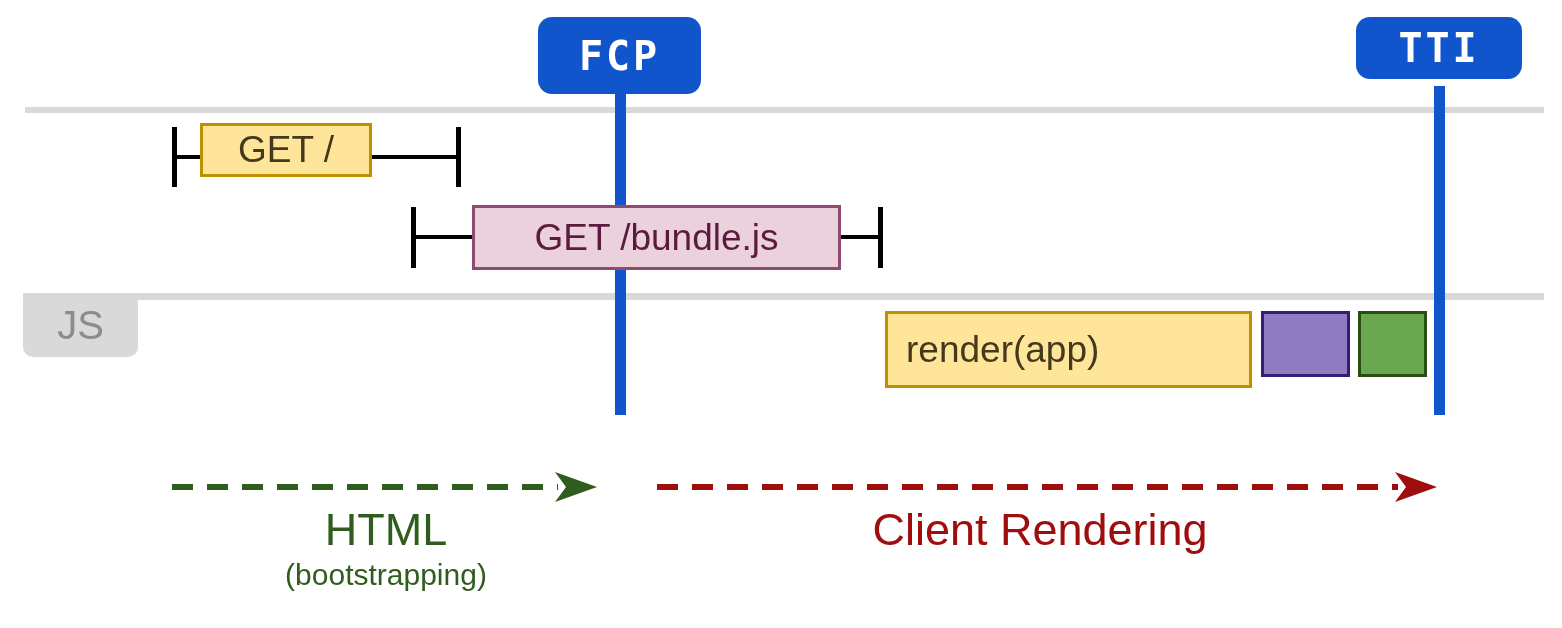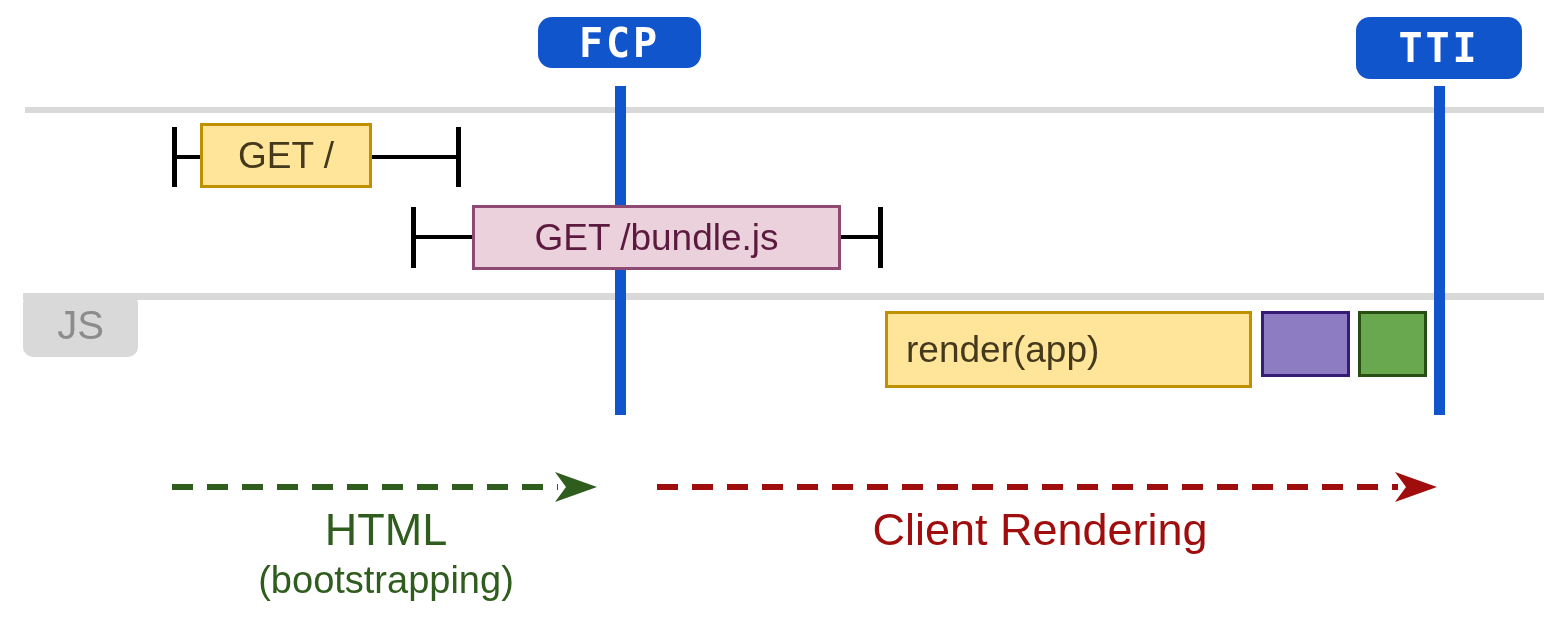--- a/index.html
+++ b/index.html
@@ -55,21 +55,21 @@
     border-radius: 14px;
     font-family: "DejaVu Sans Mono", monospace;
     font-weight: bold;
     font-size: 40px;
     letter-spacing: 3px;
     display: flex;
     align-items: center;
     justify-content: center;
     z-index: 4;
   }
-  .fcp-badge { left: 538px; top: 17px; width: 163px; height: 51px; }
+  .fcp-badge { left: 538px; top: 17px; width: 163px; height: 77px; }
   .tti-badge { left: 1356px; top: 17px; width: 166px; height: 62px; }
 
   
   .whisker-h {
     position: absolute;
     background: #000000;
     height: 4px;
     z-index: 2;
   }
   .whisker-tick {
@@ -94,21 +94,21 @@
     align-items: center;
     font-size: 37px;
     z-index: 5;
   }
   .yellow-box {
     background: #ffe599;
     border: 3px solid #bf9000;
     color: #44391c;
   }
   .get-root {
-    left: 200px; top: 123px; width: 172px; height: 65px;
+    left: 200px; top: 123px; width: 172px; height: 54px;
     justify-content: center;
   }
   .get-bundle {
     left: 472px; top: 205px; width: 369px; height: 65px;
     background: #ead1dc;
     border: 3px solid #8e4a73;
     color: #5c1b3e;
     justify-content: center;
   }
   .render-app {
@@ -135,21 +135,21 @@
   .green-arrow { left: 170px; top: 471px; }
   .red-arrow   { left: 655px; top: 471px; }
 
   
   .phase-label {
     position: absolute;
     text-align: center;
     z-index: 2;
   }
   .phase-title { font-size: 45px; line-height: 1.1; }
-  .phase-sub   { font-size: 38px; line-height: 1.35; }
+  .phase-sub   { font-size: 30px; line-height: 1.35; }
   .html-phase {
     left: 186px; top: 505px; width: 400px;
     color: #2f5d1d;
   }
   .client-phase {
     left: 840px; top: 505px; width: 400px;
     color: #a00d0d;
   }
 </style>
 </head>

